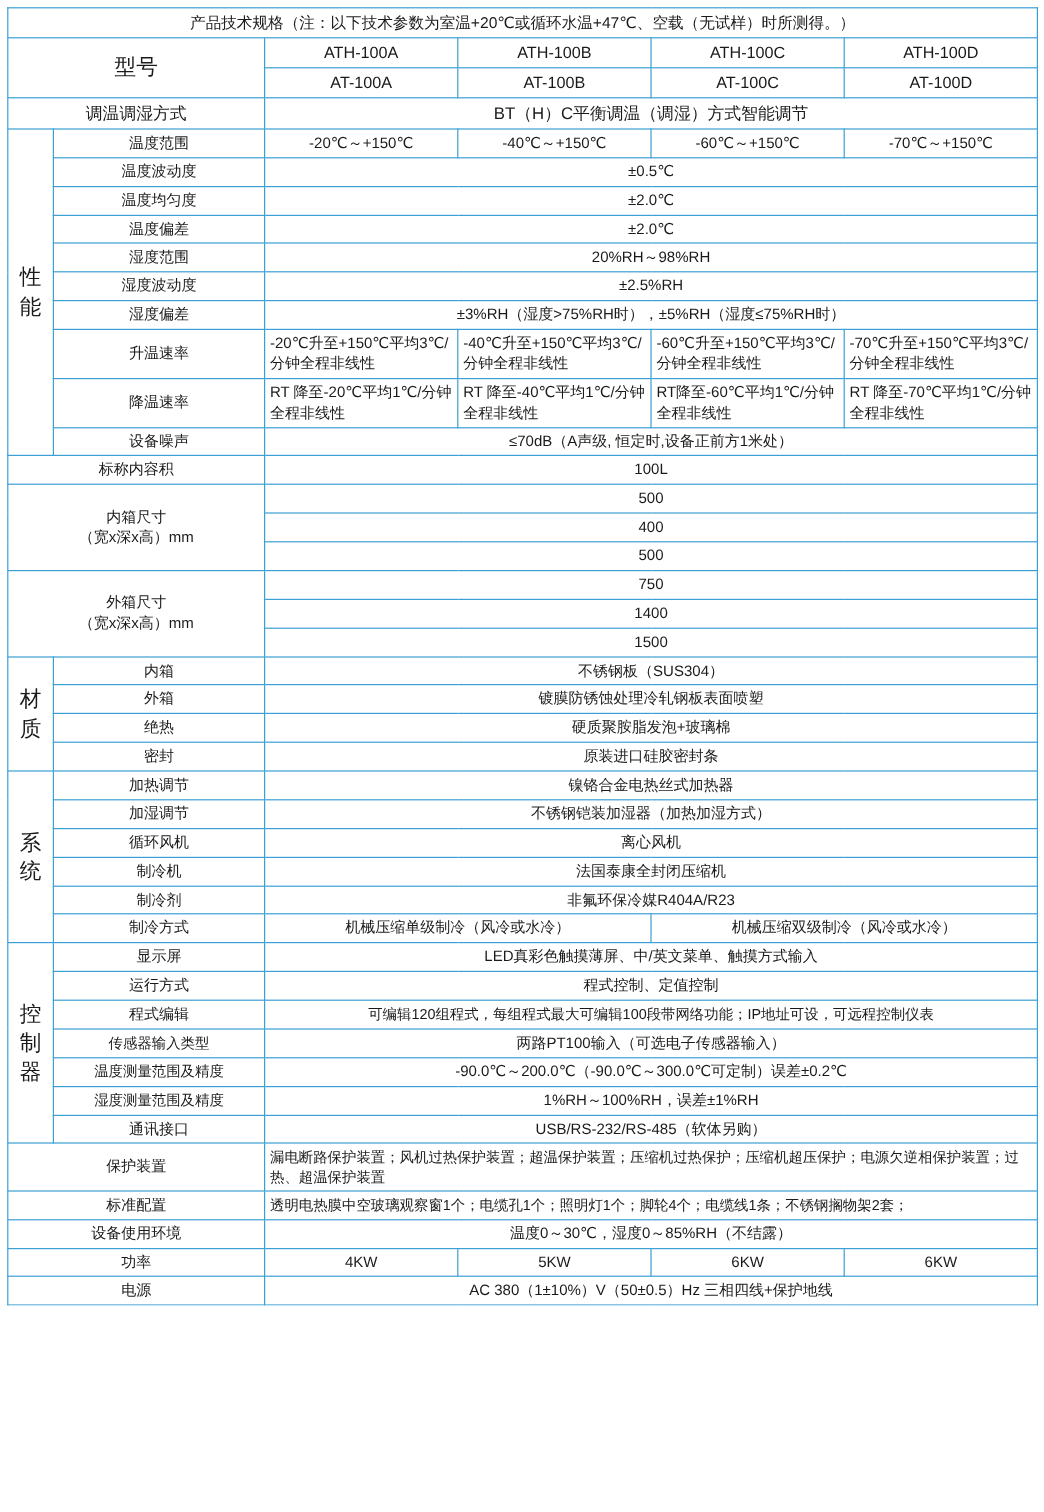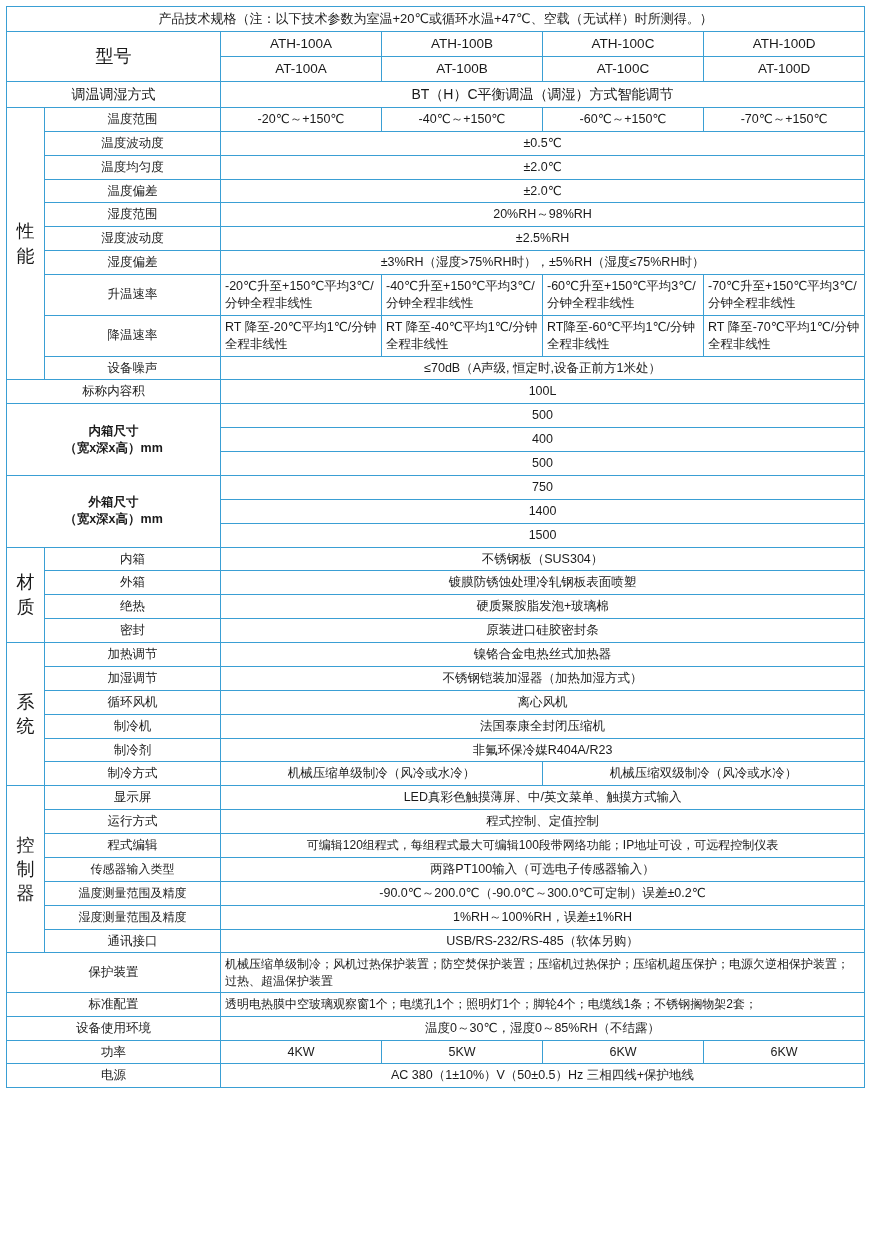--- a/index.html
+++ b/index.html
@@ -84,21 +84,20 @@
     font-size: 12px;
   }
   .note {
     font-size: 13px;
     padding: 5px 2px 6px 2px;
     color: #111;
     letter-spacing: .2px;
   }
   .two-line {
     line-height: 1.5;
-    font-weight: bold;
   }
 </style>
 </head>
 <body>
 
 <div id="sheet">
   <table class="spec">
     <colgroup>
       <col style="width:38px">
       <col style="width:176px">
@@ -286,21 +285,21 @@
       <td class="lbl tint2 small">湿度测量范围及精度</td>
       <td class="val tint2" colspan="4">1%RH～100%RH，误差±1%RH</td>
     </tr>
     <tr>
       <td class="lbl">通讯接口</td>
       <td class="val tint" colspan="4">USB/RS-232/RS-485（软体另购）</td>
     </tr>
 
     <tr>
       <td class="lbl" colspan="2">保护装置</td>
-      <td class="val-l tint small" colspan="4">机械压缩单级制冷；风机过热保护装置；防空焚保护装置；压缩机过热保护；压缩机超压保护；电源欠逆相保护装置；过热、超温保护装置</td>
+      <td class="val-l tint small" colspan="4">漏电断路保护装置；风机过热保护装置；超温保护装置；压缩机过热保护；压缩机超压保护；电源欠逆相保护装置；过热、超温保护装置</td>
     </tr>
 
     <tr>
       <td class="lbl" colspan="2">标准配置</td>
       <td class="val-l tint small" colspan="4">透明电热膜中空玻璃观察窗1个；电缆孔1个；照明灯1个；脚轮4个；电缆线1条；不锈钢搁物架2套；</td>
     </tr>
 
     <tr>
       <td class="lbl" colspan="2">设备使用环境</td>
       <td class="val tint" colspan="4">温度0～30℃，湿度0～85%RH（不结露）</td>

